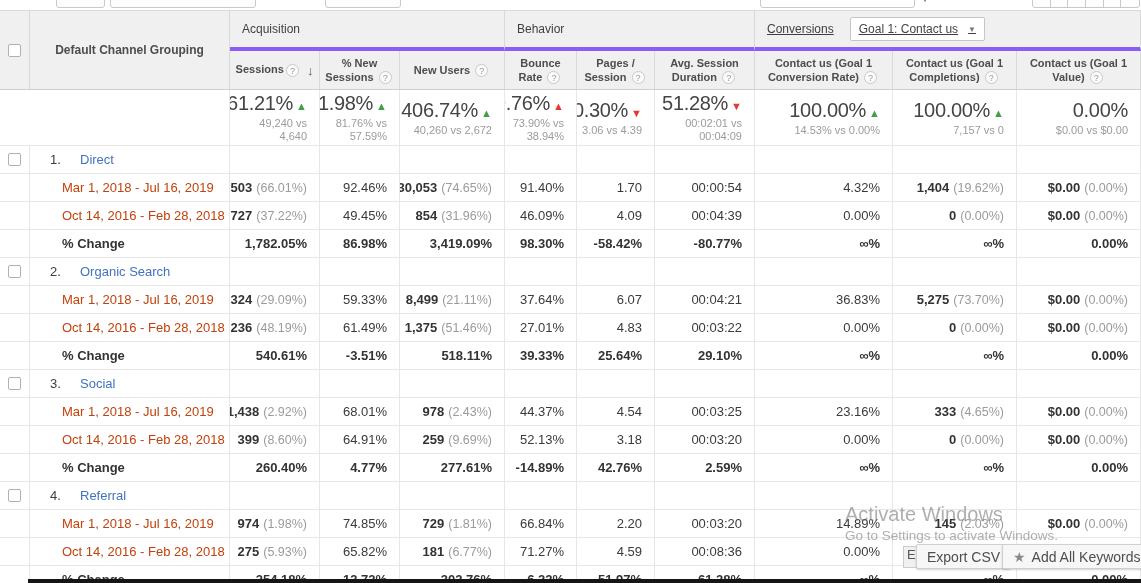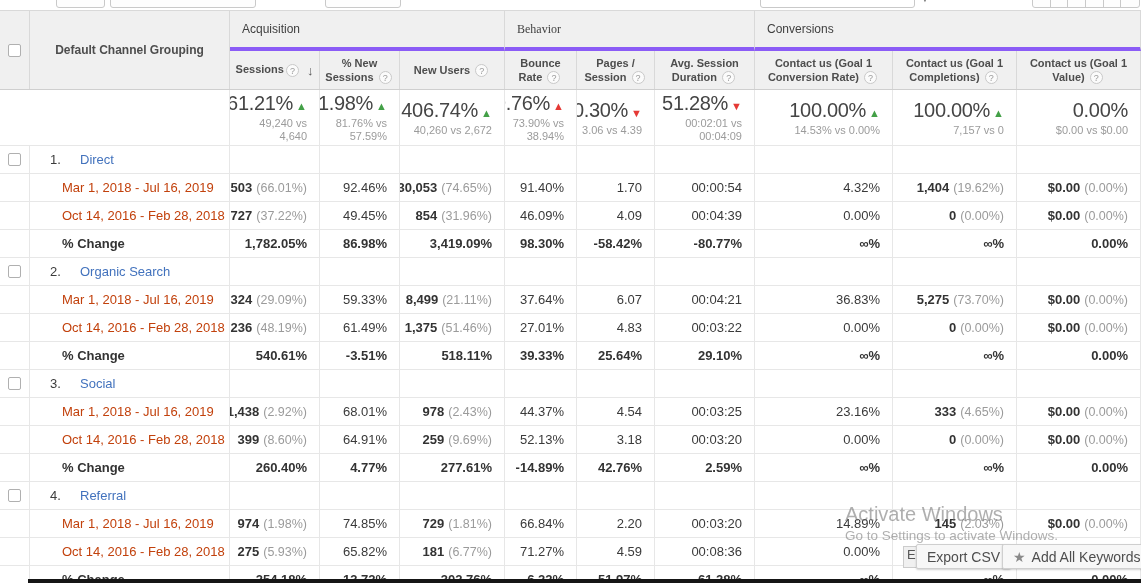--- a/index.html
+++ b/index.html
@@ -16,22 +16,22 @@
   
   .ga-table { position:absolute; top:10px; left:0; width:1141px; background:#fff; }
   .grid { display:grid; grid-template-columns:30px 200px 90px 80px 105px 72px 78px 100px 138px 124px 124px; }
 
   .thead { grid-template-rows:40px 38px; background:#f0f0f0; border-top:1px solid #d9d9d9; border-bottom:1px solid #cfcfcf; }
   .hc { border-right:1px solid #d9d9d9; overflow:hidden; }
   .hc-check { grid-column:1; grid-row:1/3; display:flex; align-items:center; justify-content:center; }
   .hc-channel { grid-column:2; grid-row:1/3; display:flex; align-items:center; justify-content:center; font-size:12px; font-weight:bold; color:#4d4d4d; }
   .hgroup { grid-row:1; border-bottom:4px solid #8b5cf6; display:flex; align-items:center; padding-left:12px; font-size:12px; color:#3f3f3f; }
   .hg-acq { grid-column:3/6; }
-  .hg-beh { grid-column:6/9;font-family:Liberation Serif, serif; }
-  .hg-conv { grid-column:9/12; gap:16px; }
+  .hg-beh { grid-column:6/9; }
+  .hg-conv { grid-column:9/12; gap:16px;text-decoration:underline; }
   .goal-dd { display:inline-flex; align-items:center; gap:10px; background:#fff; border:1px solid #c6c6c6; border-radius:2px; height:24px; padding:0 8px; font-size:12px; color:#444; cursor:pointer; }
   .goal-dd .caret { font-size:8px; color:#777; }
   .mh { grid-row:2; display:flex; align-items:center; justify-content:center; text-align:center; font-size:11px; font-weight:bold; color:#4d4d4d; line-height:14px; padding:2px 4px; }
   .c3{grid-column:3}.c4{grid-column:4}.c5{grid-column:5}.c6{grid-column:6}.c7{grid-column:7}.c8{grid-column:8}.c9{grid-column:9}.c10{grid-column:10}.c11{grid-column:11}
   .mh-in { display:inline; }
   .help { display:inline-block; width:13px; height:13px; border-radius:50%; background:#fbfbfb; border:1px solid #c9c9c9; color:#9a9a9a; font-size:9px; line-height:12px; text-align:center; font-weight:normal; margin:0 2px; vertical-align:middle; }
   .sortarr { font-size:13px; color:#555; margin-left:6px; font-weight:normal; vertical-align:middle; }
 
   .summary { grid-template-rows:55px; border-bottom:1px solid #e7e7e7; }
   .sum-lead { grid-column:1/3; border-right:1px solid #e7e7e7; }
@@ -90,20 +90,24 @@
     <div class="grid thead">
       <div class="hc hc-check">
         <span class="cb"></span>
       </div>
       <div class="hc hc-channel">Default Channel Grouping</div>
 
       <div class="hc hgroup hg-acq">Acquisition</div>
       <div class="hc hgroup hg-beh">Behavior</div>
       <div class="hc hgroup hg-conv">
         <span>Conversions</span>
+        <span class="goal-dd">
+          <span>Goal 1: Contact us</span>
+          <span class="caret">▼</span>
+        </span>
       </div>
 
       <div class="hc mh c3">
         <span class="mh-in"><span>Sessions</span><span class="help">?</span><span class="sortarr">↓</span></span>
       </div>
       <div class="hc mh c5">
         <span class="mh-in"><span>New Users</span> <span class="help">?</span></span>
       </div>
       <div class="hc mh c4">
         <span class="mh-in"><span>% New Sessions</span> <span class="help">?</span></span>

